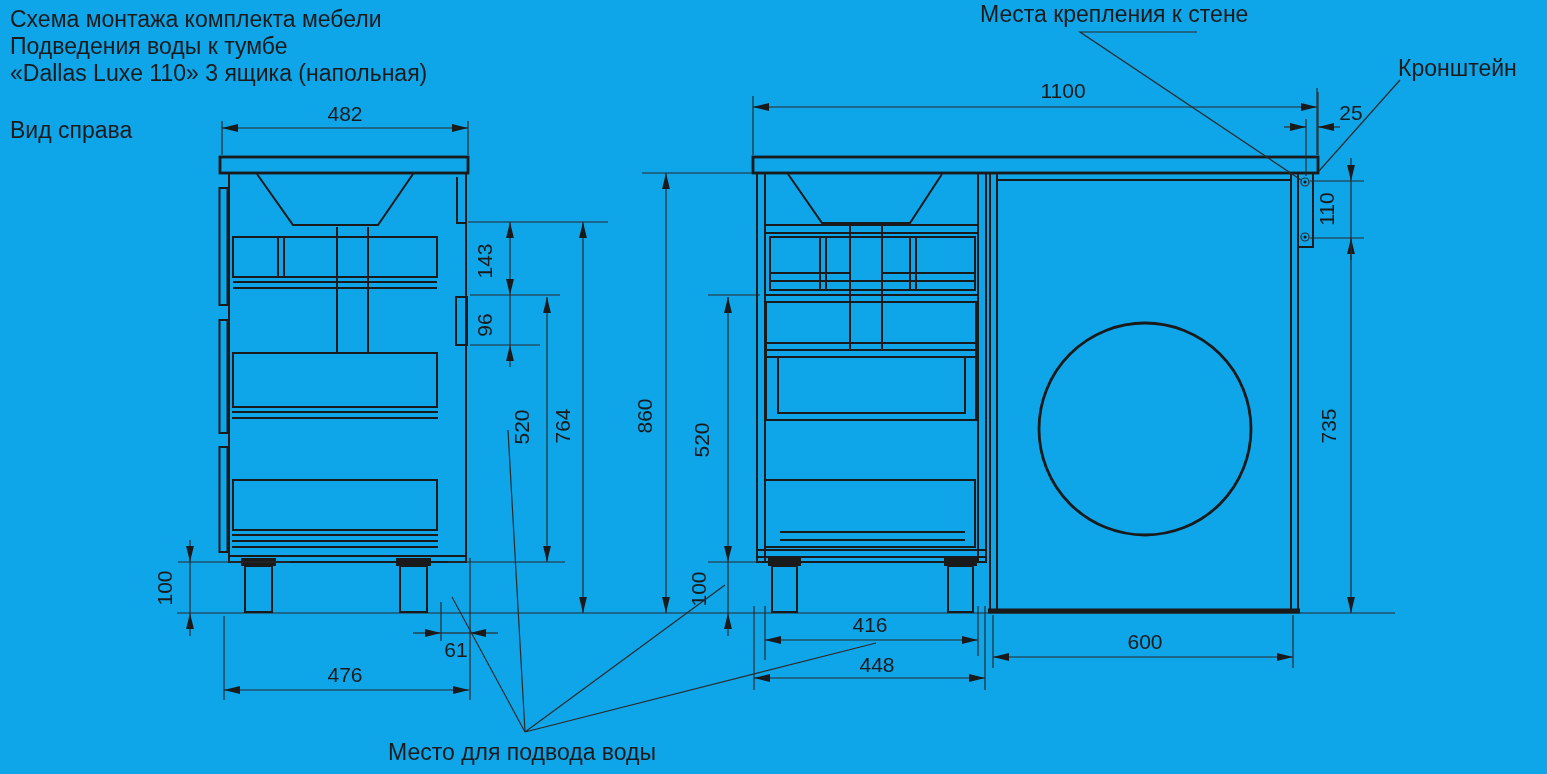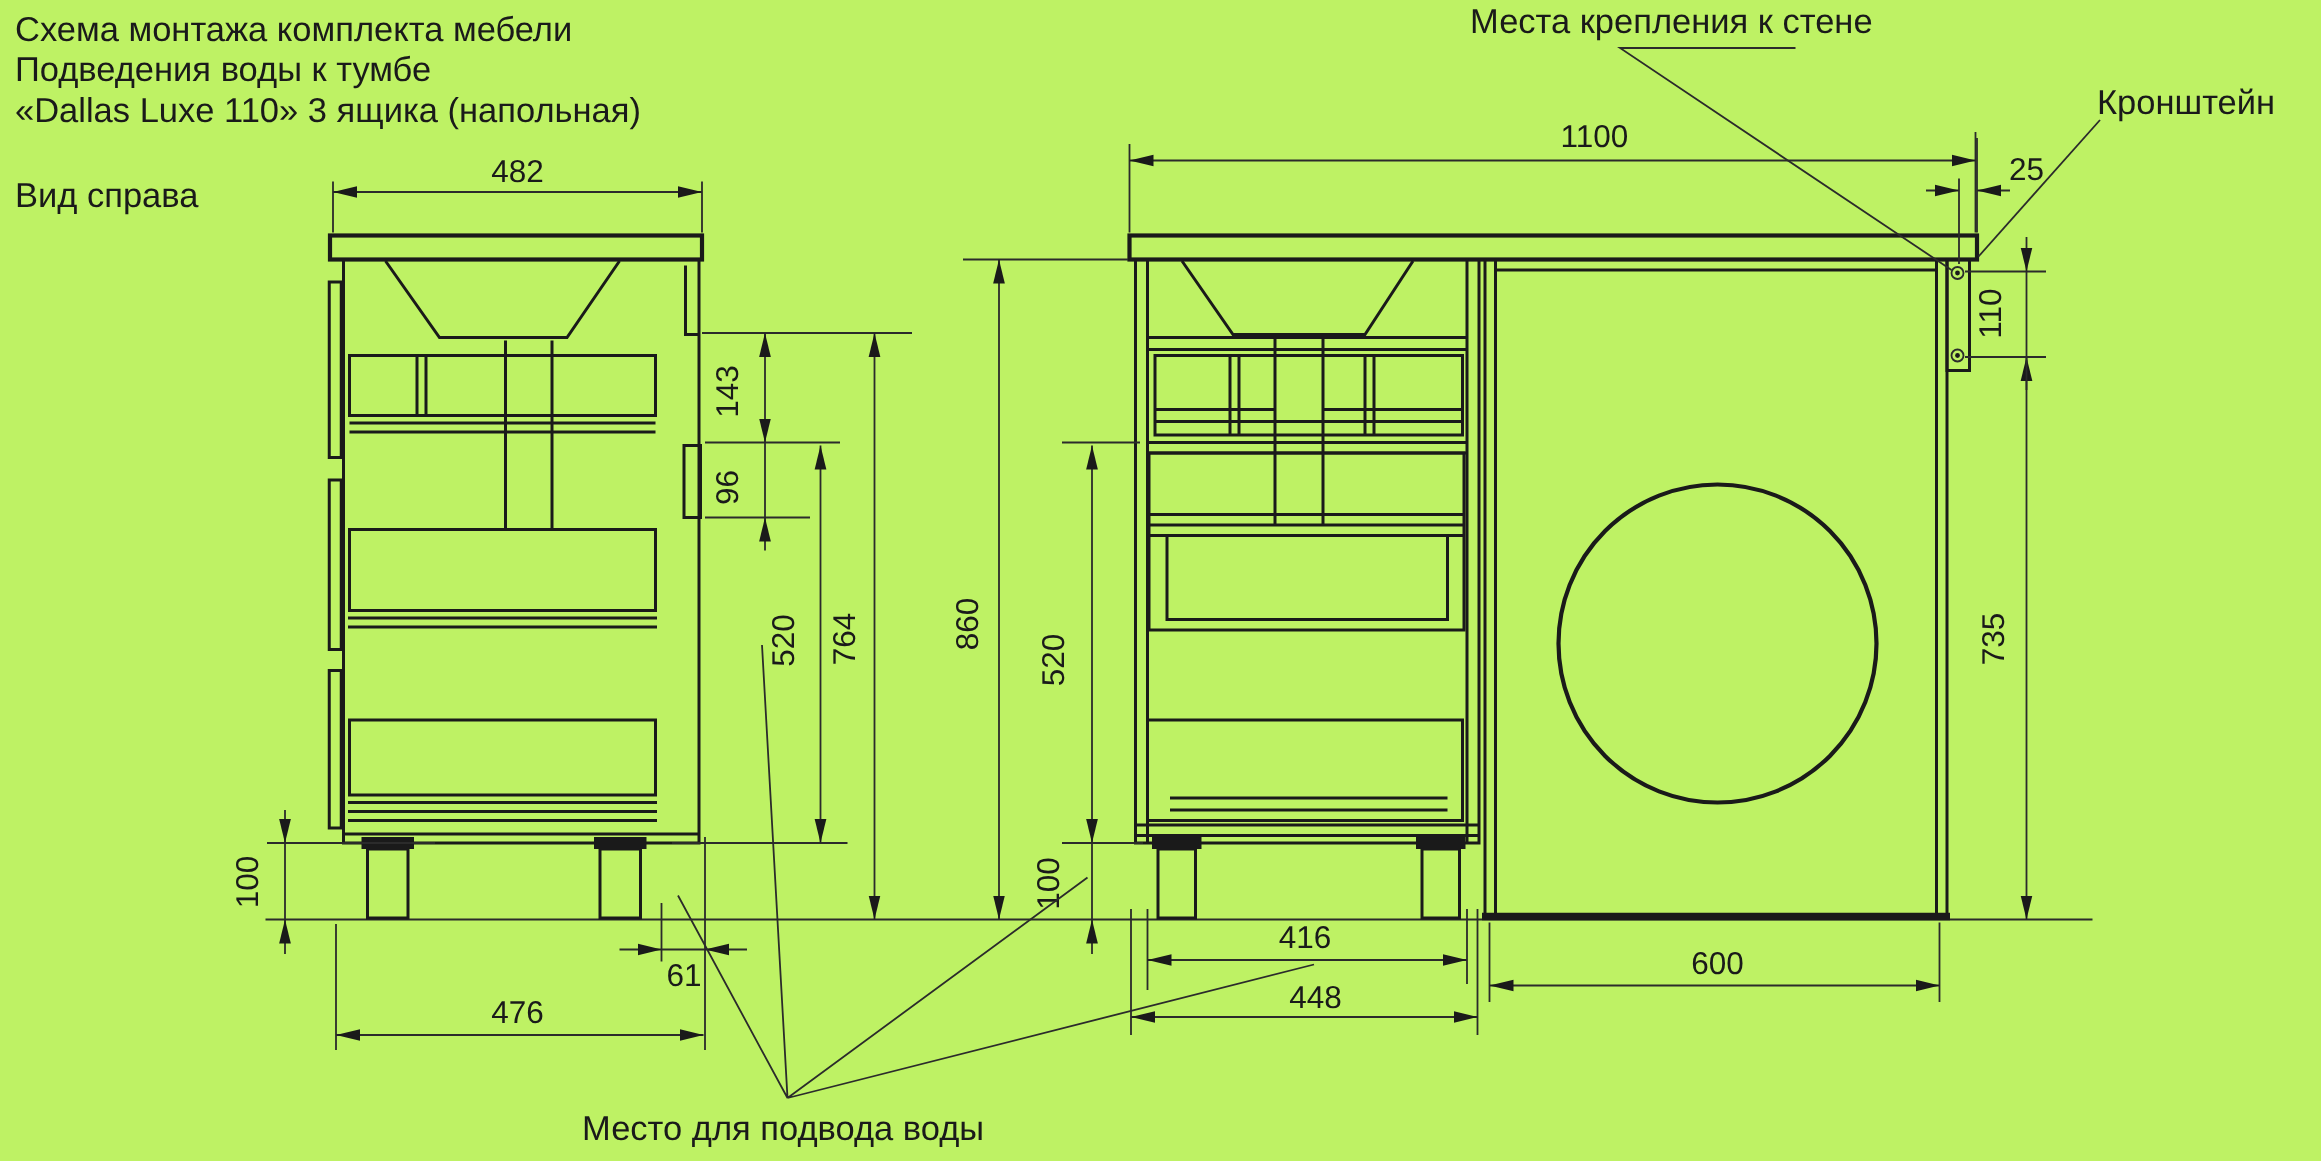--- a/index.html
+++ b/index.html
@@ -1,16 +1,16 @@
 <!DOCTYPE html>
 <html><head>
 <meta charset="utf-8">
 <style>
   html,body{margin:0;padding:0;background:#ffffff;}
-  .stage{position:relative;width:1547px;height:774px;background:#bef264;overflow:hidden;}
+  .stage{position:relative;width:1547px;height:774px;background:#0ea5e9;overflow:hidden;}
   svg{display:block;}
   text{font-family:"Liberation Sans","DejaVu Sans",sans-serif;fill:#1a1a1a;}
   .lbl{font-size:23px;}
   .dim{font-size:21px;}
   .o{fill:none;stroke:#1a1a1a;stroke-width:2;}
   .ot{fill:none;stroke:#1a1a1a;stroke-width:2.8;}
   .d{fill:none;stroke:#2b2b2b;stroke-width:1.2;}
   .blk{fill:#1a1a1a;stroke:none;}
 </style>
 </head>

